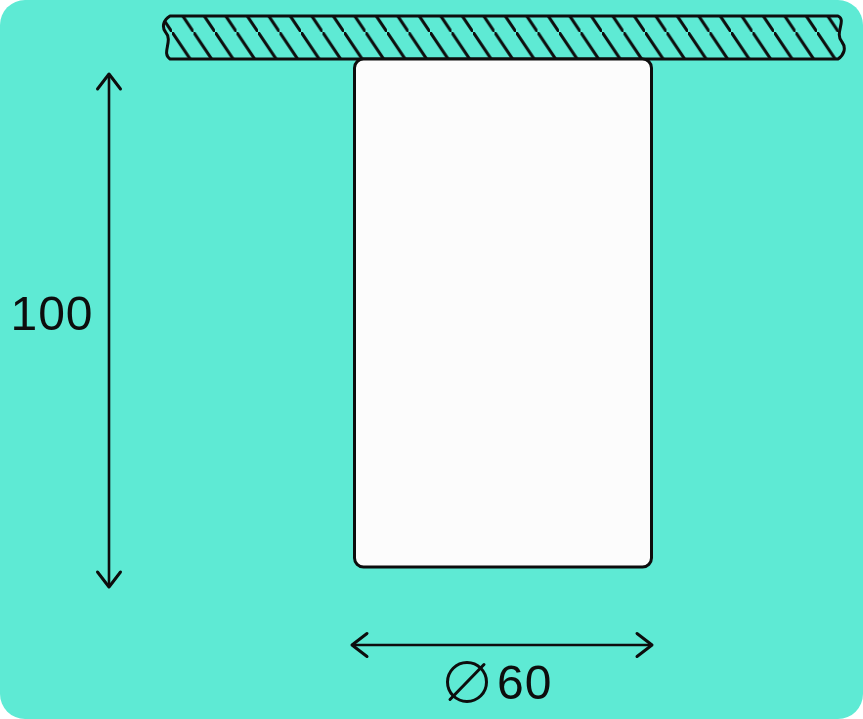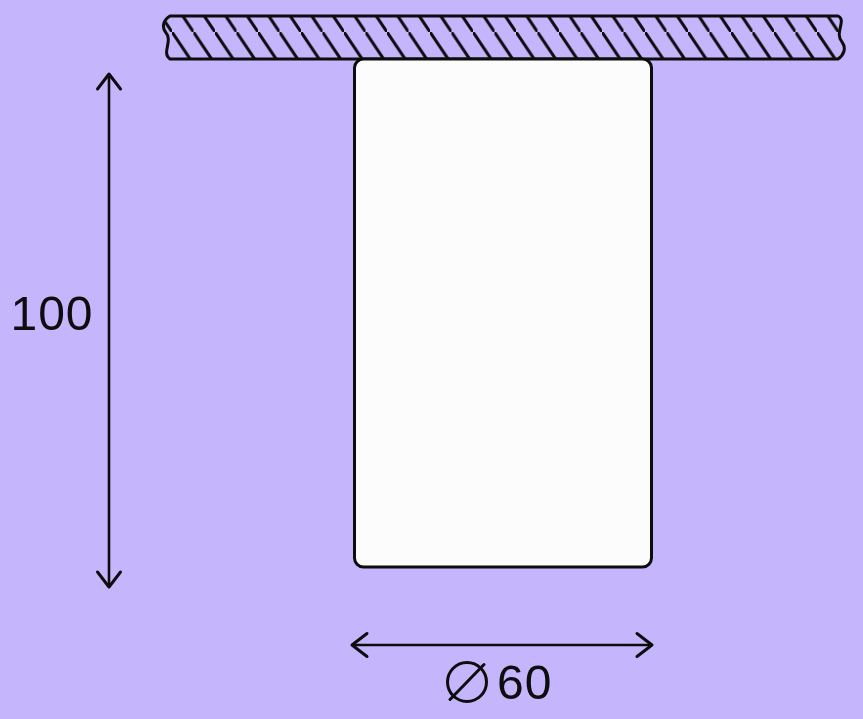--- a/index.html
+++ b/index.html
@@ -4,23 +4,24 @@
 <style>
   html, body {
     margin: 0;
     padding: 0;
     background: #ffffff;
   }
   .canvas {
     position: relative;
     width: 863px;
     height: 719px;
-    background: #c4b5fd;
+    background: #5eead4;
     overflow: hidden;
     font-family: "Liberation Sans", sans-serif;
+    border-radius: 25px;
   }
   svg {
     display: block;
     position: absolute;
     top: 0;
     left: 0;
   }
   .dim-label {
     font-family: "Liberation Sans", "DejaVu Sans", sans-serif;
     font-size: 48px;

